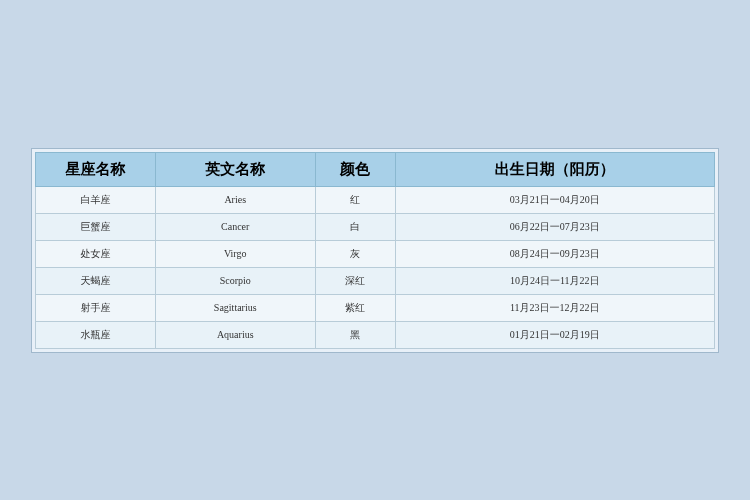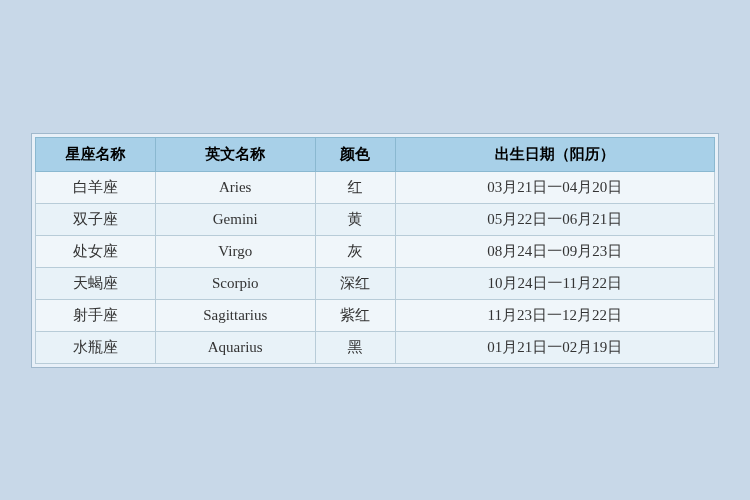--- a/index.html
+++ b/index.html
@@ -29,21 +29,21 @@
       text-align: center;
       padding: 7px 10px;
       border: 1px solid #8ab8d0;
       font-size: 15px;
     }
     td {
       text-align: center;
       padding: 6px 10px;
       border: 1px solid #b8ccd8;
       color: #333;
-      font-size: 15px;
+      font-size: 10px;
       background-color: #f0f6fa;
     }
     tr:nth-child(even) td {
       background-color: #e8f2f8;
     }
     .col-zh { width: 120px; }
     .col-en { width: 160px; }
     .col-color { width: 80px; text-align: center; }
     .col-date { width: 320px; }
   </style>
@@ -61,24 +61,24 @@
       </tr>
     </thead>
     <tbody id="table-body">
     <tr>
           <td>白羊座</td>
           <td>Aries</td>
           <td>红</td>
           <td>03月21日一04月20日</td>
         </tr>
         <tr>
-          <td>双子座</td>
-          <td>Gemini</td>
-          <td>黄</td>
-          <td>05月22日一06月21日</td>
+          <td>巨蟹座</td>
+          <td>Cancer</td>
+          <td>白</td>
+          <td>06月22日一07月23日</td>
         </tr>
         <tr>
           <td>处女座</td>
           <td>Virgo</td>
           <td>灰</td>
           <td>08月24日一09月23日</td>
         </tr>
         <tr>
           <td>天蝎座</td>
           <td>Scorpio</td>

